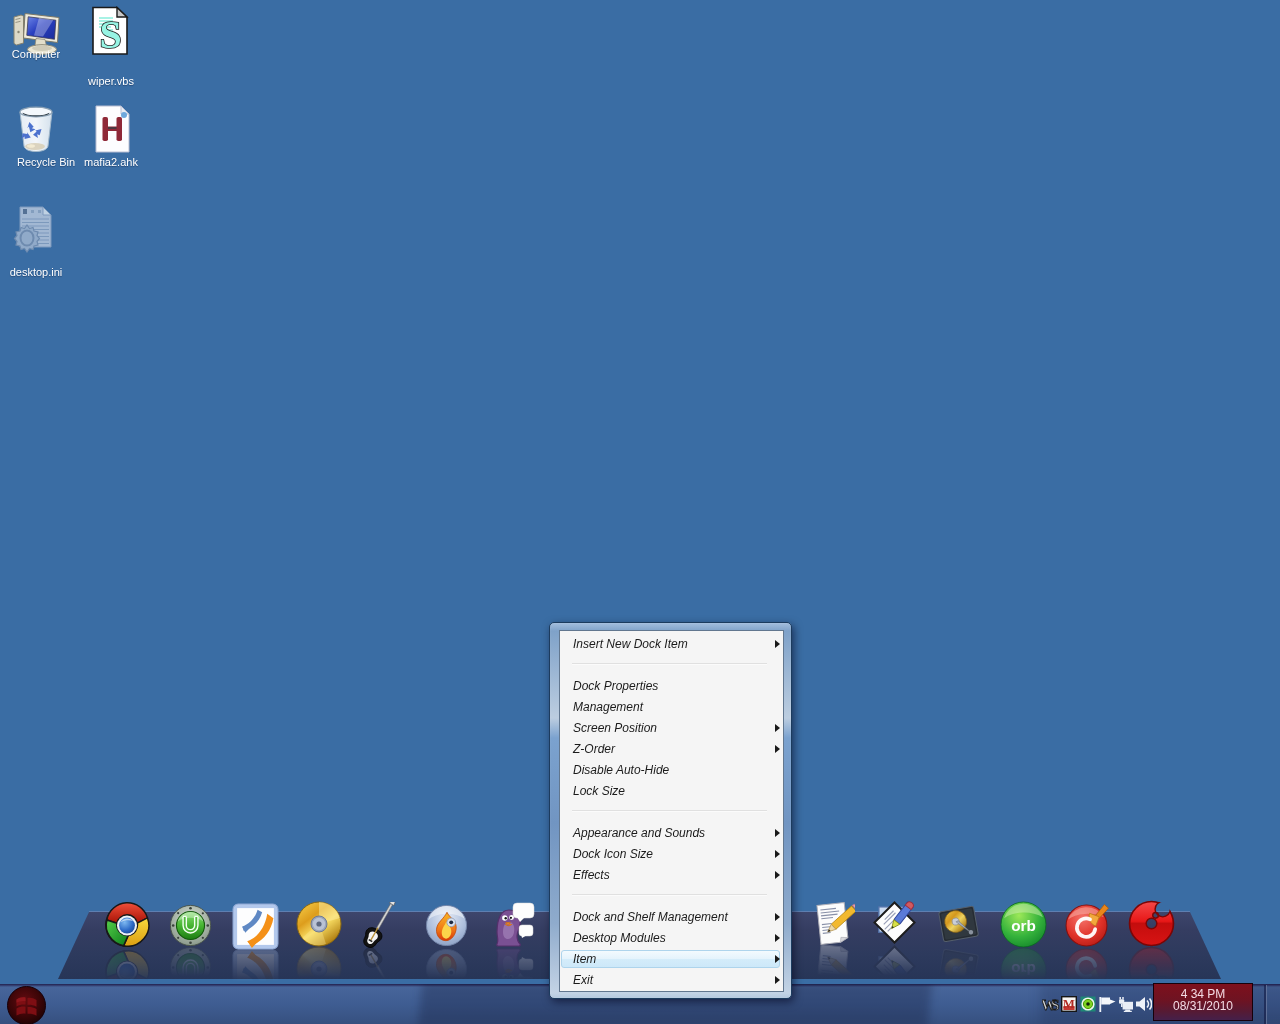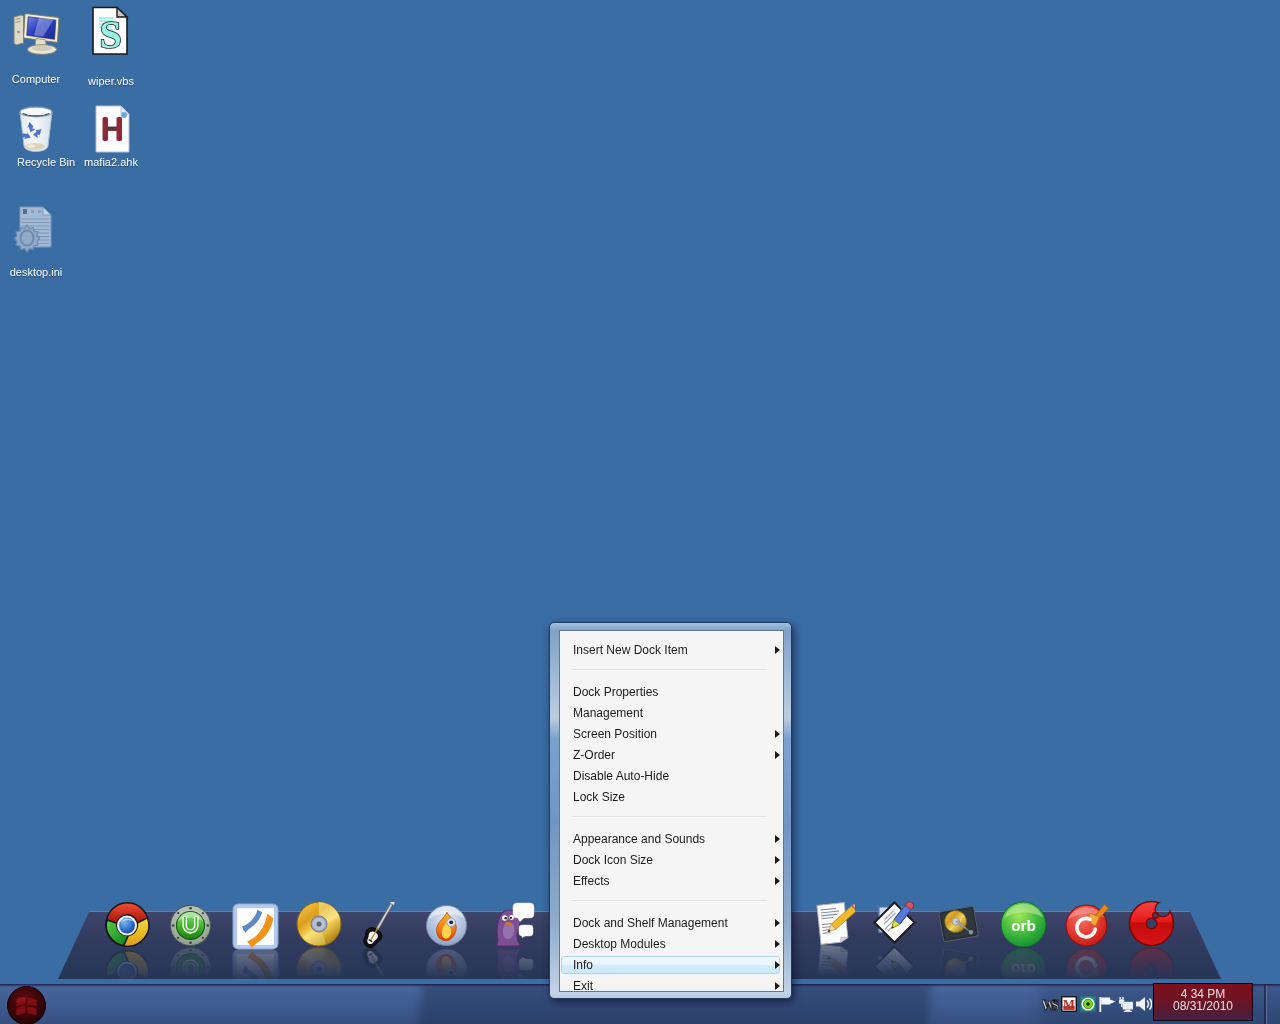--- a/index.html
+++ b/index.html
@@ -15,21 +15,21 @@
 #platformtop{position:absolute;left:89px;top:911px;width:1101px;height:1px;background:rgba(130,145,190,.5);}
 .dicon{position:absolute;}
 .dref{position:absolute;transform:scaleY(-1);opacity:.34;filter:blur(.6px);
  -webkit-mask-image:linear-gradient(180deg,transparent 30%,rgba(0,0,0,.9) 100%);
  mask-image:linear-gradient(180deg,transparent 30%,rgba(0,0,0,.9) 100%);}
 
 #menu{position:absolute;left:549px;top:622px;width:243px;height:377px;border-radius:5px;z-index:30;
  background:linear-gradient(180deg,#a3bedd 0px,#7fa2c9 8px,#bccde0 95px,#7ba2cf 115px,#7195c2 200px,#8fabcc 300px,#c3d3e5 370px,#afc5dc 377px);
  border:1px solid #1c3b5e;box-shadow:2px 3px 9px rgba(0,0,25,.55),0 0 1px rgba(255,255,255,.35) inset;box-sizing:border-box;}
 #mcontent{position:absolute;left:9px;top:7px;width:225px;height:362px;background:#f5f5f5;
- border:1px solid #62778f;box-sizing:border-box;padding-top:9px;}
+ border:1px solid #62778f;box-sizing:border-box;padding-top:3px;font-style:italic;}
 .mi{position:relative;height:21px;line-height:21px;font-size:12px;color:#1b1b1b;padding-left:13px;}
 .msep{height:21px;position:relative;}
 .msep div{position:absolute;left:12px;right:16px;top:8px;height:1px;background:#e0e0e0;border-bottom:1px solid #fbfbfb;}
 .arr{position:absolute;right:3px;top:6px;width:0;height:0;border-top:4.5px solid transparent;
  border-bottom:4.5px solid transparent;border-left:5px solid #1a1a1a;}
 #hilite{position:absolute;left:1px;right:3px;top:1px;bottom:2px;border-radius:3px;
  border:1px solid #aed4ec;background:linear-gradient(180deg,#f3fafe 0%,#e4f3fc 50%,#d4ecfa 51%,#cde8f9 100%);}
 .mitxt{position:relative;}
 
 #taskbar{position:absolute;left:0;top:984px;width:1280px;height:40px;z-index:5;
@@ -55,21 +55,21 @@
  <path d="M2,9 L9,7 L11.5,8 L11.5,35 L4.5,37 L2,35.5 Z" fill="#ddd9c7" stroke="#85826f" stroke-width="1"></path>
  <path d="M3.5,11.5 l5,-1.2 M3.5,14.5 l5,-1.2" stroke="#9a9685" stroke-width="1" fill="none"></path>
  <circle cx="6.5" cy="24" r="1.2" fill="#8a8775"></circle>
  <path d="M13,5.5 L47,9.5 L45.5,34.5 L11.5,30 Z" fill="#eeeada" stroke="#7d7a68" stroke-width="1"></path>
  <path d="M16.2,8.8 L43.8,12.2 L42.5,31.3 L14.8,27.3 Z" fill="url(#scr)" stroke="#3a3a55" stroke-width=".8"></path>
  <path d="M27,9.8 L41.5,11.7 L31,28.5 L22,27.6 Z" fill="#ffffff" opacity=".3"></path>
  <path d="M24,30.5 l9,1 l1.5,6.5 l-11.5,-0.6 Z" fill="#e2deca" stroke="#8a8775" stroke-width=".8"></path>
  <ellipse cx="30" cy="41.5" rx="14.5" ry="4.8" fill="#eae6d4" stroke="#8a8775" stroke-width="1"></ellipse>
  <ellipse cx="30" cy="40.3" rx="10" ry="2.7" fill="#cfcbb8"></ellipse>
 </svg>
-<div class="dlabel" style="left:36px;top:73px">Computer</div>
+<div class="dlabel" style="left:36px;top:48px">Computer</div>
 <svg class="abs" style="left:91px;top:6px" width="40" height="50" viewBox="0 0 40 50">
  <path d="M2,1.5 H26 L36,11 V48 H2 Z" fill="#ffffff" stroke="#1a1a1a" stroke-width="1.6"></path>
  <path d="M26,1.5 L36,11 H26 Z" fill="#c8c8c8" stroke="#1a1a1a" stroke-width="1.4"></path>
  <g stroke="#8ceedd" stroke-width="1.6">
   <path d="M8,12 h14 M8,15 h14 M8,18 h13 M8,21 h12 M12,24 h10 M14,27 h9"></path>
  </g>
  <text x="19.5" y="42" font-family="Liberation Serif" font-size="40" font-weight="bold" text-anchor="middle" fill="#97f4e4" stroke="#1a1a1a" stroke-width="1.6" paint-order="stroke">S</text>
 </svg>
 <div class="dlabel" style="left:111px;top:75px">wiper.vbs</div>
 <svg class="abs" style="left:14px;top:103px" width="44" height="50" viewBox="0 0 44 50">
@@ -471,21 +471,21 @@
           <div></div>
         </div>
   <div class="mi">Appearance and Sounds<span class="arr"></span></div>
   <div class="mi">Dock Icon Size<span class="arr"></span></div>
   <div class="mi">Effects<span class="arr"></span></div>
   <div class="msep">
           <div></div>
         </div>
   <div class="mi">Dock and Shelf Management<span class="arr"></span></div>
   <div class="mi">Desktop Modules<span class="arr"></span></div>
-  <div class="mi"><div id="hilite"></div><span class="mitxt">Info</span><span class="arr"></span></div>
+  <div class="mi"><div id="hilite"></div><span class="mitxt">Item</span><span class="arr"></span></div>
   <div class="mi">Exit<span class="arr"></span></div>
  </div>
 </div>
 
 <div id="taskbar"></div>
 <div class="abs" style="left:0;top:984px;width:1280px;height:40px;z-index:5;overflow:hidden">
  <div style="position:absolute;left:420px;top:-4px;width:510px;height:48px;background:rgba(16,22,54,.30);filter:blur(5px);transform:skewX(-6deg)"></div>
  <div style="position:absolute;left:1040px;top:-4px;width:260px;height:48px;background:rgba(16,22,54,.18);filter:blur(6px)"></div>
 </div>
 <svg class="abs" style="left:7px;top:986px;z-index:6" width="40" height="38" viewBox="0 0 40 38">

